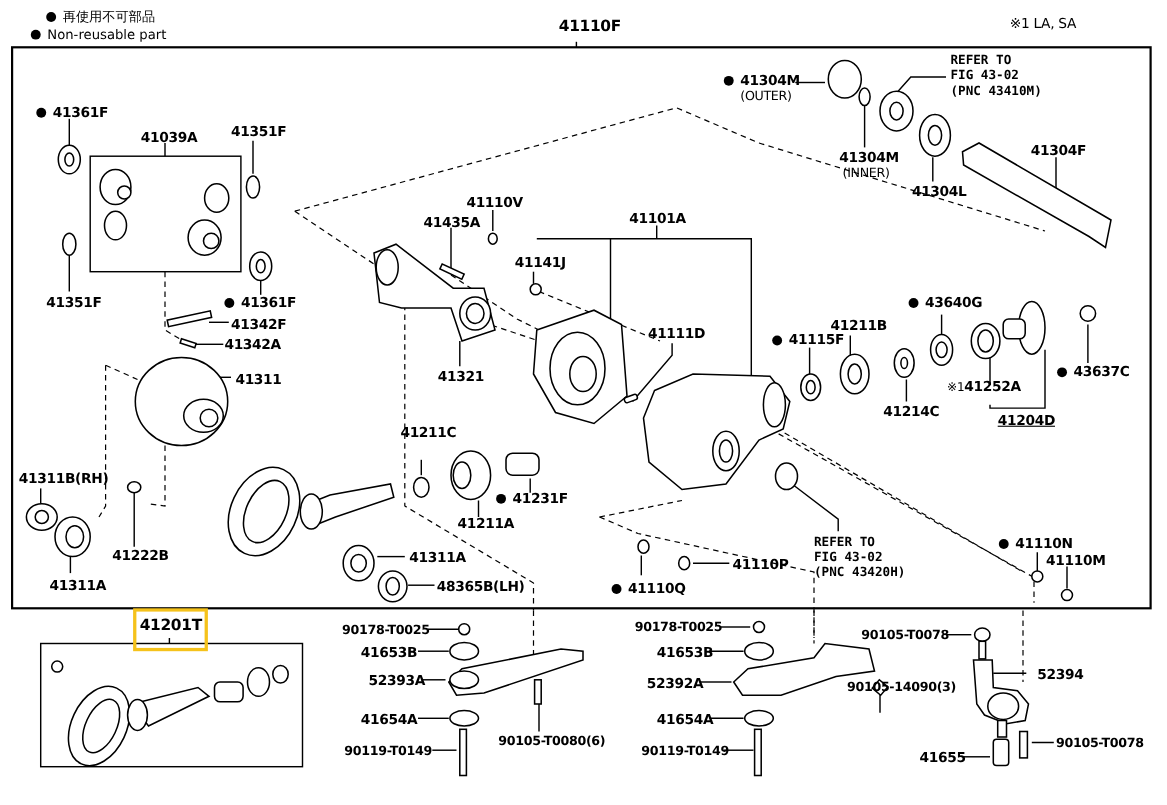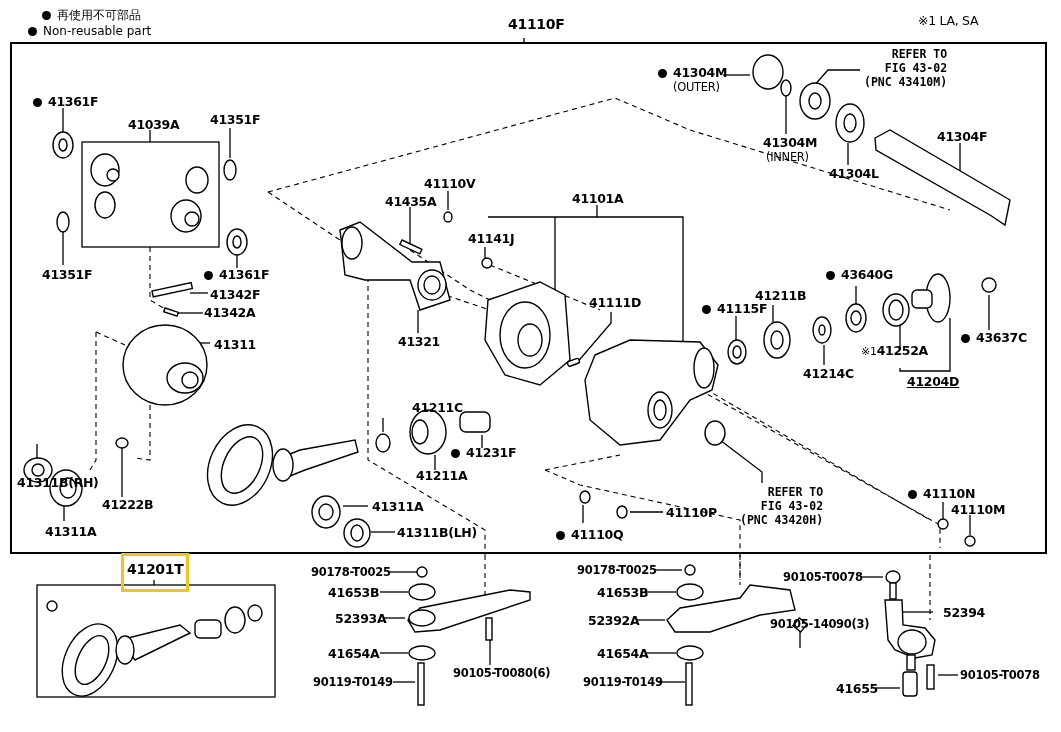--- a/index.html
+++ b/index.html
@@ -1,21 +1,21 @@
 <!DOCTYPE html>
 <html><head>
 <meta charset="utf-8">
 <style>
   html,body{margin:0;padding:0;background:#fff;}
   body{width:1061px;height:732px;position:relative;overflow:hidden;font-family:"DejaVu Sans Mono","Liberation Mono",monospace;color:#000;}
   .lbl{position:absolute;font-family:"DejaVu Sans","Liberation Sans",sans-serif;font-weight:bold;font-size:12.5px;line-height:13px;white-space:nowrap;letter-spacing:-0.3px;}
   .small{font-size:11.5px;}
   .legend{position:absolute;font-family:"DejaVu Sans","Liberation Sans",sans-serif;font-size:12px;line-height:14px;}
   .dot{display:inline-block;width:9px;height:9px;border-radius:50%;background:#000;margin-right:6px;vertical-align:-1px;}
-  .ref{position:absolute;font-family:"DejaVu Sans Mono","Liberation Mono",monospace;font-weight:bold;font-size:11.5px;line-height:14px;white-space:pre;text-align:right;}
+  .ref{position:absolute;font-family:"DejaVu Sans Mono","Liberation Mono",monospace;font-weight:bold;font-size:11.5px;line-height:14px;white-space:pre;}
   svg{position:absolute;left:0;top:0;}
   .hl{position:absolute;border:3px solid #f5c21b;}
   .center{text-align:right;}
 </style>
 </head>
 <body>
 
 <div class="legend" style="left:42px;top:8px;"><span class="dot"></span><span>再使用不可部品</span></div>
 <div class="legend" style="left:28px;top:24px;"><span class="dot"></span><span>Non-reusable part</span></div>
 <div class="lbl" style="left:918px;top:14px;font-weight:normal;">※1 LA, SA</div>
@@ -240,21 +240,21 @@
 <div class="hl" style="left:121px;top:553px;width:62px;height:33px;"></div>
 
 <div class="lbl" style="left:33px;top:95px;"><span class="dot"></span><span>41361F</span></div>
 <div class="lbl" style="left:128px;top:118px;">41039A</div>
 <div class="lbl" style="left:210px;top:113px;">41351F</div>
 <div class="lbl" style="left:42px;top:268px;">41351F</div>
 <div class="lbl" style="left:204px;top:268px;"><span class="dot"></span><span>41361F</span></div>
 <div class="lbl" style="left:210px;top:288px;">41342F</div>
 <div class="lbl" style="left:204px;top:306px;">41342A</div>
 <div class="lbl" style="left:214px;top:338px;">41311</div>
-<div class="lbl" style="left:17px;top:428px;margin-top:48px;">41311B(RH)</div>
+<div class="lbl" style="left:17px;top:428px;">41311B(RH)</div>
 <div class="lbl" style="left:102px;top:498px;">41222B</div>
 <div class="lbl" style="left:45px;top:525px;">41311A</div>
 <div class="lbl" style="left:424px;top:177px;">41110V</div>
 <div class="lbl" style="left:385px;top:195px;">41435A</div>
 <div class="lbl" style="left:468px;top:232px;">41141J</div>
 <div class="lbl" style="left:398px;top:335px;">41321</div>
 <div class="lbl" style="left:572px;top:192px;">41101A</div>
 <div class="lbl" style="left:589px;top:296px;">41111D</div>
 <div class="lbl" style="left:658px;top:66px;"><span class="dot"></span><span>41304M</span></div>
 <div class="lbl small center" style="left:673px;top:81px;font-weight:normal;">(OUTER)</div>
@@ -262,25 +262,25 @@
 <div class="lbl small" style="left:766px;top:151px;font-weight:normal;">(INNER)</div>
 <div class="lbl" style="left:829px;top:167px;">41304L</div>
 <div class="lbl" style="left:937px;top:130px;">41304F</div>
 <div class="lbl" style="left:702px;top:302px;"><span class="dot"></span><span>41115F</span></div>
 <div class="lbl" style="left:755px;top:289px;">41211B</div>
 <div class="lbl" style="left:826px;top:268px;"><span class="dot"></span><span>43640G</span></div>
 <div class="lbl" style="left:803px;top:367px;">41214C</div>
 <div class="lbl" style="left:861px;top:344px;"><span style="font-weight:normal;font-size:11px;">※1</span><span>41252A</span></div>
 <div class="lbl" style="left:907px;top:375px;text-decoration:underline;">41204D</div>
 <div class="lbl" style="left:961px;top:331px;"><span class="dot"></span><span>43637C</span></div>
-<div class="lbl" style="left:364px;top:401px;margin-left:48px;">41211C</div>
+<div class="lbl" style="left:364px;top:386px;">41211C</div>
 <div class="lbl" style="left:451px;top:446px;"><span class="dot"></span><span>41231F</span></div>
 <div class="lbl" style="left:416px;top:469px;">41211A</div>
 <div class="lbl" style="left:372px;top:500px;">41311A</div>
-<div class="lbl" style="left:397px;top:526px;">41311B(LH)</div>
+<div class="lbl" style="left:397px;top:526px;">48365B(LH)</div>
 <div class="lbl" style="left:556px;top:528px;"><span class="dot"></span><span>41110Q</span></div>
 <div class="lbl" style="left:666px;top:506px;">41110P</div>
 <div class="lbl" style="left:908px;top:487px;"><span class="dot"></span><span>41110N</span></div>
 <div class="lbl" style="left:951px;top:503px;">41110M</div>
 <div class="lbl" style="left:127px;top:563px;font-size:14px;">41201T</div>
 
 <div class="ref" style="left:864px;top:47px;"><div>REFER TO</div><div>FIG 43-02</div><div>(PNC 43410M)</div></div>
 <div class="ref" style="left:740px;top:485px;"><div>REFER TO</div><div>FIG 43-02</div><div>(PNC 43420H)</div></div>
 
 <div class="lbl small" style="left:311px;top:566px;">90178-T0025</div>

